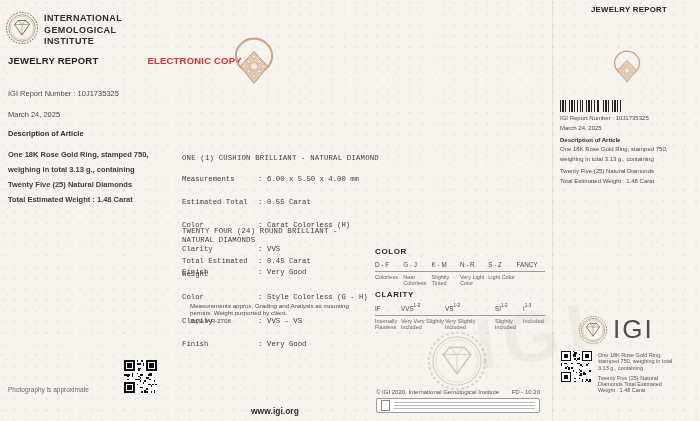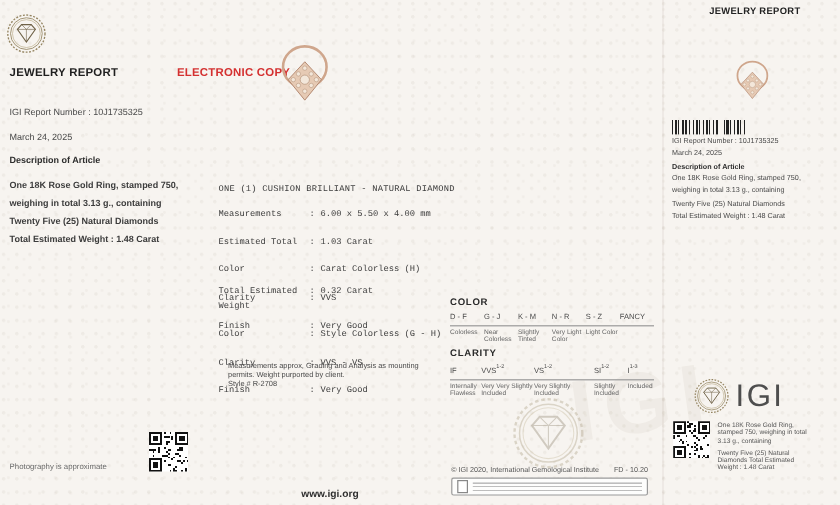--- a/index.html
+++ b/index.html
@@ -99,20 +99,25 @@
 
   <div class="abs wm-letters">IGI</div>
   <svg class="abs wm-seal" viewBox="0 0 34 34">
       <use href="#seal-sym"></use>
     </svg>
   <div class="abs fold"></div>
 
   <svg class="abs seal" width="34" height="34" viewBox="0 0 34 34">
       <use href="#seal-sym"></use>
     </svg>
+  <div class="abs org">
+    <div>INTERNATIONAL</div>
+    <div>GEMOLOGICAL</div>
+    <div>INSTITUTE</div>
+  </div>
   <div class="abs title-row">
     <span>JEWELRY REPORT</span>
     <span class="red">ELECTRONIC COPY</span>
   </div>
   <div class="abs report-num">IGI Report Number : 10J1735325</div>
   <div class="abs date">March 24, 2025</div>
   <div class="abs desc-head">Description of Article</div>
   <div class="abs desc-lines">
     <div>One 18K Rose Gold Ring, stamped 750,</div>
     <div>weighing in total 3.13 g., containing</div>
@@ -127,44 +132,45 @@
   <div class="abs sec sec1">
     <div class="sec-title" style="width:220px">ONE (1) CUSHION BRILLIANT - NATURAL DIAMOND</div>
     <div class="row">
         <span class="lbl">Measurements</span>
         <span class="colon">:</span>
         <span class="val">6.00 x 5.50 x 4.00 mm</span>
       </div>
     <div class="row">
         <span class="lbl">Estimated Total</span>
         <span class="colon">:</span>
-        <span class="val">1.03 Carat</span>
+        <span class="val">0.55 Carat</span>
       </div>
     <div class="row">
         <span class="lbl">Color</span>
         <span class="colon">:</span>
         <span class="val">Carat Colorless (H)</span>
       </div>
     <div class="row">
         <span class="lbl">Clarity</span>
         <span class="colon">:</span>
         <span class="val">VVS</span>
       </div>
     <div class="row">
         <span class="lbl">Finish</span>
         <span class="colon">:</span>
         <span class="val">Very Good</span>
       </div>
   </div>
 
   <div class="abs sec sec2">
+    <div class="sec-title">TWENTY FOUR (24) ROUND BRILLIANT - NATURAL DIAMONDS</div>
     <div class="row">
         <span class="lbl">Total Estimated Weight</span>
         <span class="colon">:</span>
-        <span class="val">0.32 Carat</span>
+        <span class="val">0.45 Carat</span>
       </div>
     <div class="row">
         <span class="lbl">Color</span>
         <span class="colon">:</span>
         <span class="val">Style Colorless (G - H)</span>
       </div>
     <div class="row">
         <span class="lbl">Clarity</span>
         <span class="colon">:</span>
         <span class="val">VVS - VS</span>

